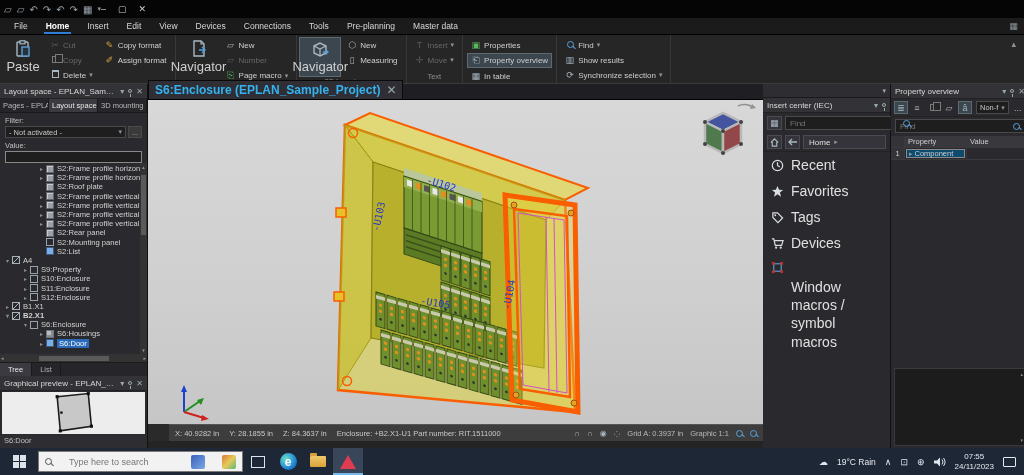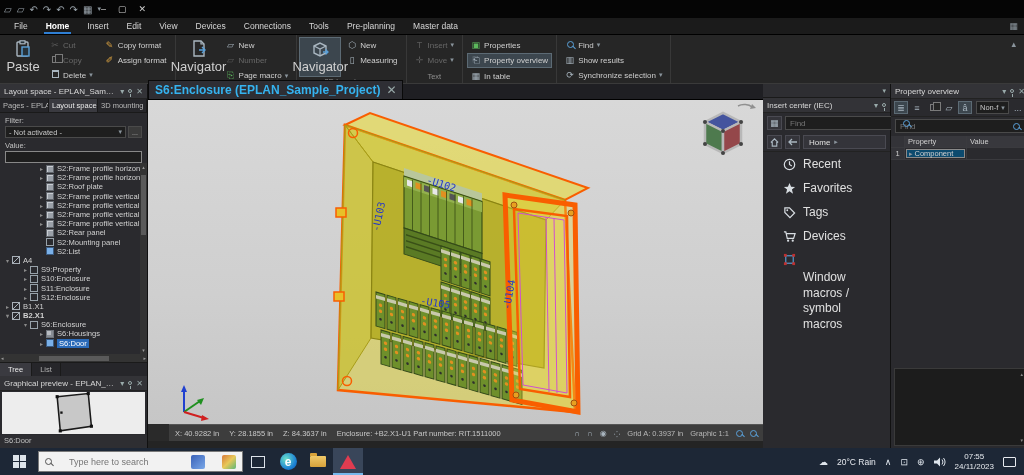--- a/index.html
+++ b/index.html
@@ -101,21 +101,21 @@
   .bstrip { height:7px; background:#242424; }
 
   .insertcol { width:128px; background:#2a2a2e; border-right:1px solid #111; display:flex; flex-direction:column; }
   .mini-strip { height:14px; background:#2e2e32; border-bottom:1px solid #1a1a1a; display:flex; justify-content:flex-end; align-items:center; padding:0 4px; color:#9aa; font-size:7px;}
   .findrow { display:flex; gap:3px; padding:3px 4px; align-items:center; }
   .sqbtn { width:15px; height:14px; background:#34343a; border:1px solid #4a4a52; display:flex; align-items:center; justify-content:center; color:#a9b6c0; font-size:9px; flex:none;}
   .findbox { flex:1; height:14px; background:#1e1e1e; border:1px solid #4a4a4a; display:flex; align-items:center; padding:0 4px; gap:3px; }
   .findbox input { flex:1; min-width:0; background:transparent; border:none; outline:none; color:#9a9a9a; font-size:8px; font-family:"Liberation Sans",sans-serif;}
   .crumbrow { display:flex; gap:3px; padding:2px 4px; align-items:center; border-bottom:1px solid #222; }
   .crumb { flex:1; height:14px; background:#34343a; border:1px solid #4a4a52; display:flex; align-items:center; font-size:8px; color:#e0e0e0; padding:0 5px; gap:4px;}
-  .icitem { display:flex; align-items:center; gap:7px; padding:5px 20px; font-size:12px; color:#e0e0e0; }
+  .icitem { display:flex; align-items:center; gap:7px; padding:5px 8px; font-size:14px; color:#e0e0e0; }
   .icitem svg { flex:none; }
 
   .propcol { flex:1; background:#2a2a2e; display:flex; flex-direction:column; }
   .ptoolbar { display:flex; gap:2px; padding:2px 3px; align-items:center; border-bottom:1px solid #222;}
   .tbico { width:14px; height:13px; display:flex; align-items:center; justify-content:center; color:#a9b6c0; font-size:9px; border:1px solid transparent;}
   .tbico.boxed { border:1px solid #5c6a74; background:#3c464e; }
   .tbsel { height:13px; background:#1e1e1e; border:1px solid #4a4a4a; font-size:7.5px; color:#c8c8c8; display:flex; align-items:center; padding:0 3px; gap:3px; margin-left:2px;}
   .ptable { font-size:7.5px; color:#d0d0d0; }
   .prow { display:flex; height:12px; border-bottom:1px solid #3a3a3e; align-items:stretch;}
   .pc { border-right:1px solid #3a3a3e; display:flex; align-items:center; padding:0 3px; overflow:hidden;}
@@ -804,21 +804,21 @@
       <span class="edge">e</span>
     </div>
   <div class="tbicon">
       <span class="folder"></span>
     </div>
   <div class="tbicon active">
       <span class="eplan-tri"></span>
     </div>
   <div class="tb-right">
     <span class="trayico">☁</span>
-    <span>20°C Rain</span>
+    <span>19°C Rain</span>
     <span class="trayico">∧</span>
     <span class="trayico">⊡</span>
     <span class="trayico">⊕</span>
     <svg width="12" height="10" viewBox="0 0 12 10">
         <polygon points="0,3.5 3,3.5 6,0.5 6,9.5 3,6.5 0,6.5" fill="#dfe5ec"></polygon>
         <path d="M8 2.5 a4 4 0 0 1 0 5 M9.5 1 a6.5 6.5 0 0 1 0 8" fill="none" stroke="#dfe5ec" stroke-width="1"></path>
       </svg>
     <div class="clockblk">
       <div>07:55</div>
       <div>24/11/2023</div>

